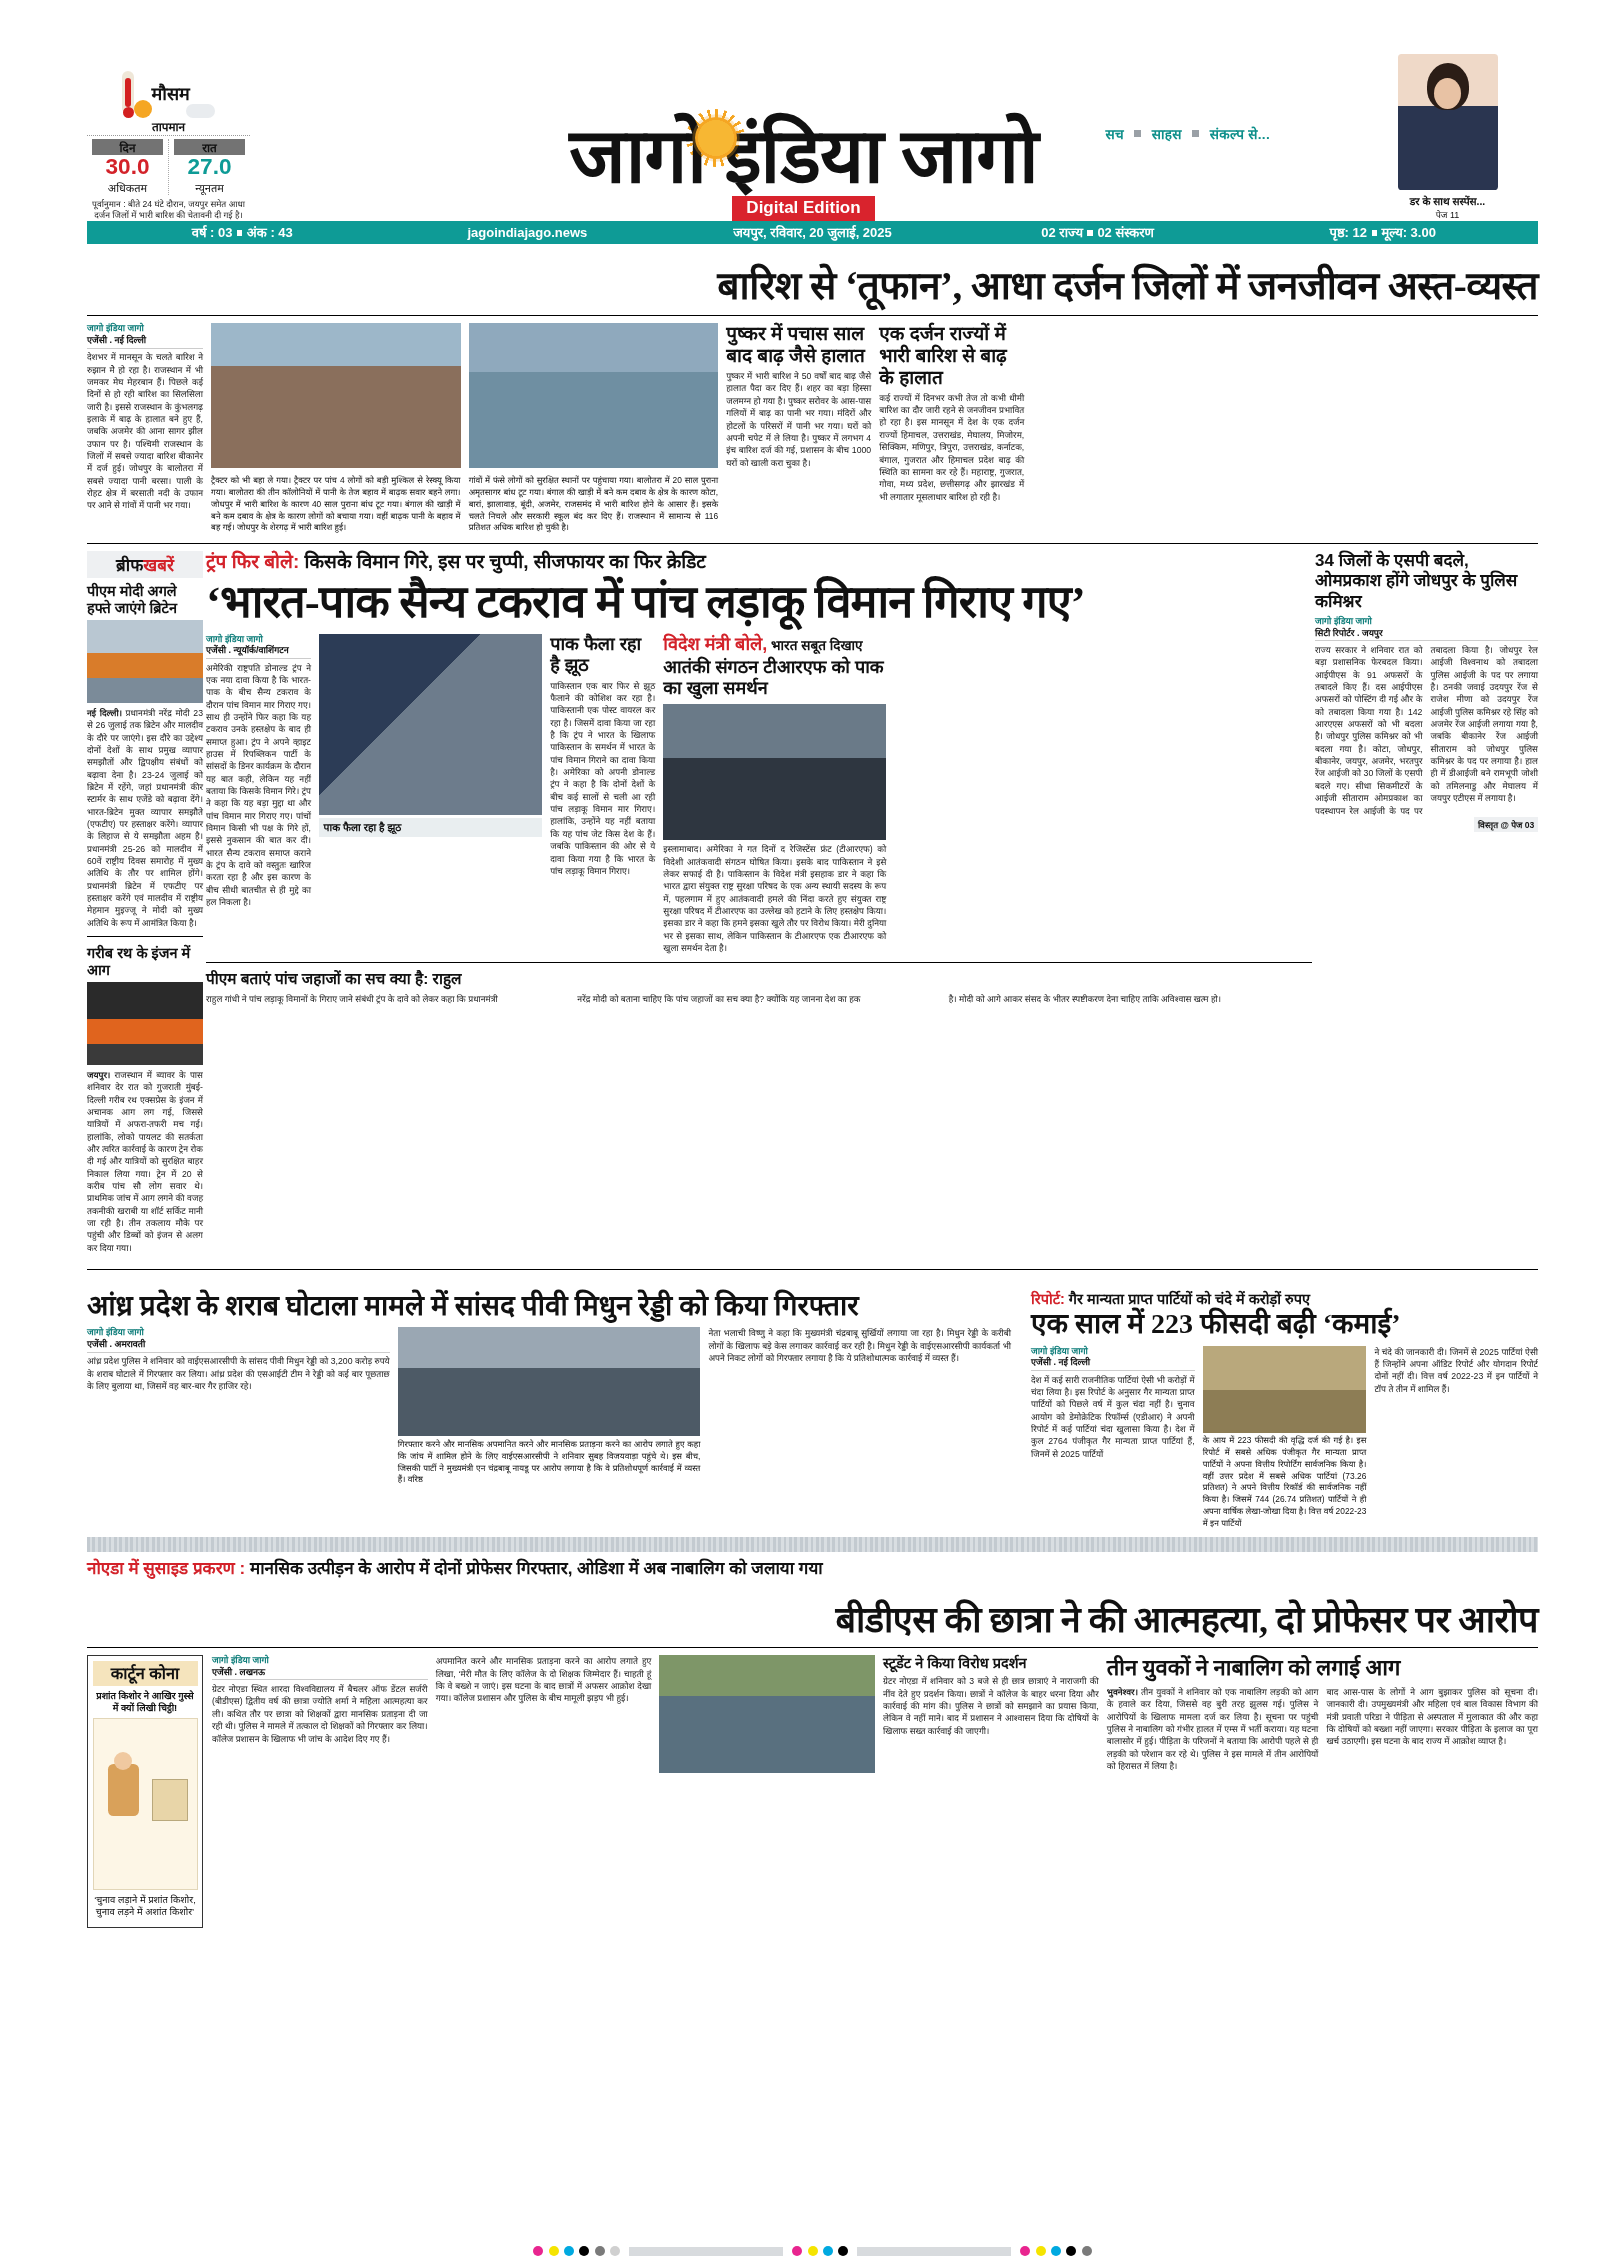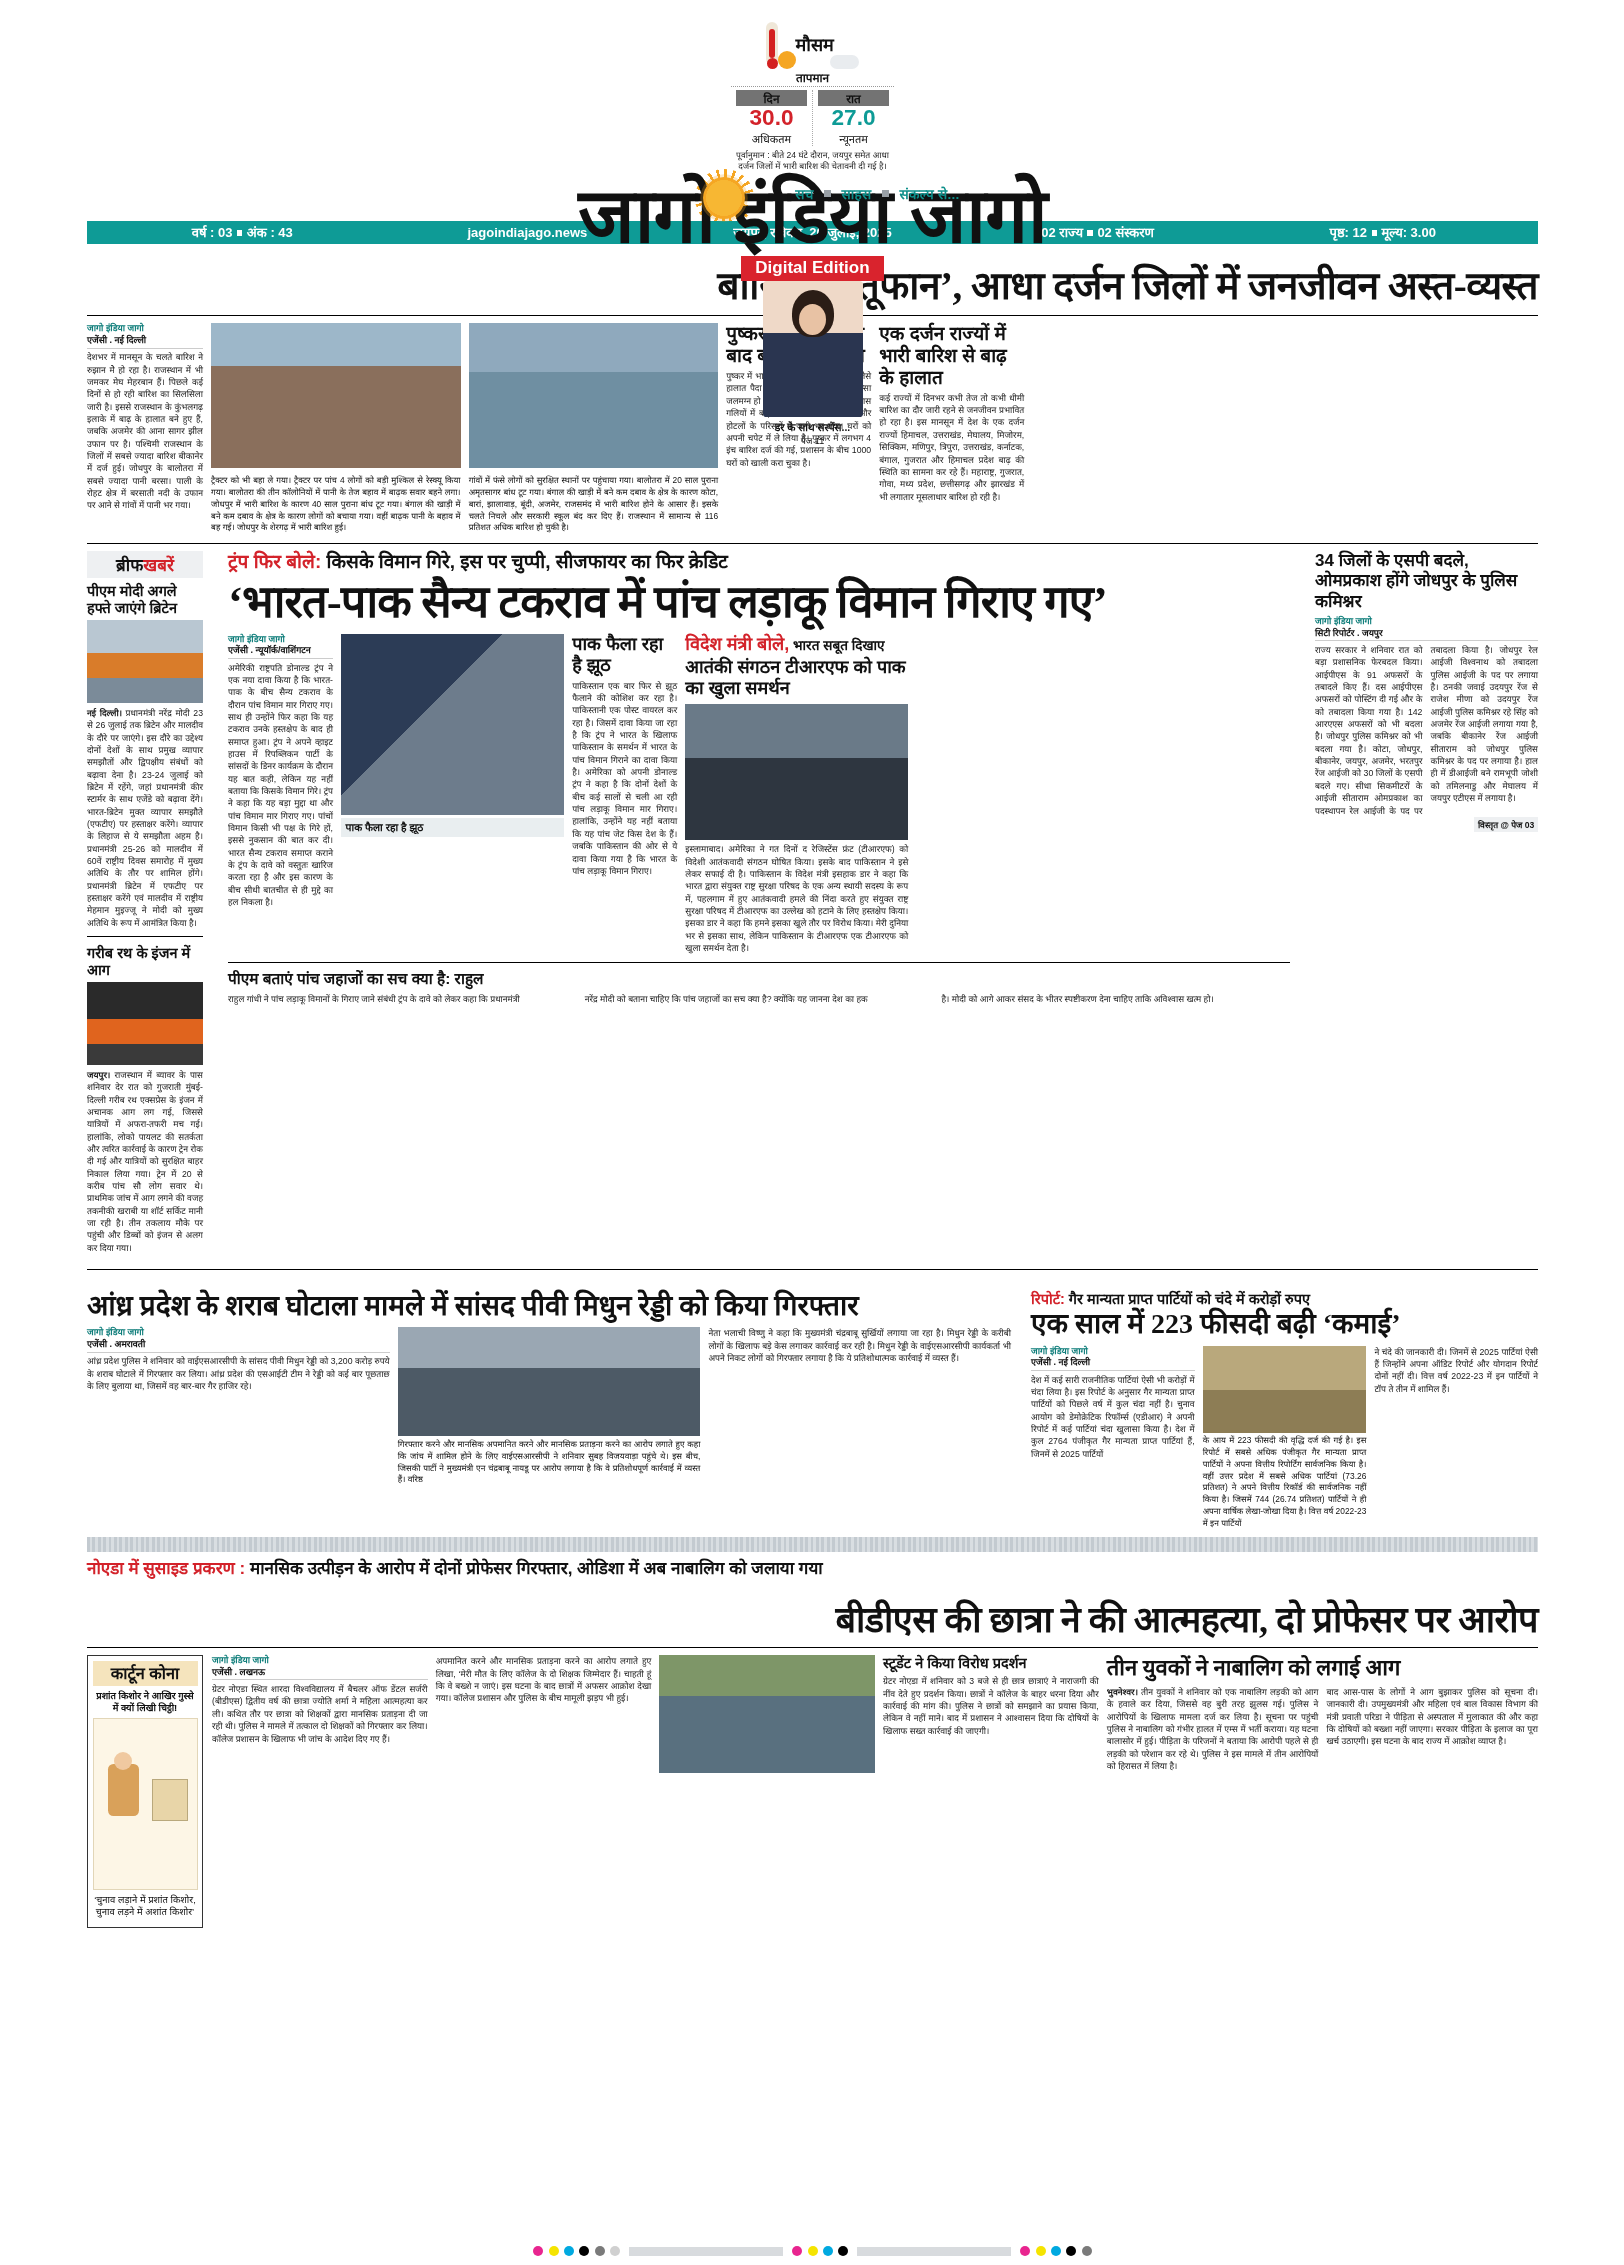--- a/index.html
+++ b/index.html
@@ -6,21 +6,21 @@
   body {
     width:1625px; height:2265px;
     background:#ffffff;
     font-family:"Liberation Sans", sans-serif;
     color:#111;
     overflow:hidden;
   }
   .page { width:1625px; height:2265px; position:relative; padding:12.7px 87px 0 87px; }
 
   
-  .masthead { display:flex; align-items:center; height:208px; position:relative;flex-direction:column; }
+  .masthead { display:flex; align-items:flex-end; height:208px; position:relative; }
   .weather { width:163px; text-align:center; padding-top:5.4px; }
   .wx-top { display:flex; align-items:center; justify-content:center; gap:1.8px; height:51px;}
   .thermo { width:12.7px; height:43px; background:linear-gradient(#efe7d8,#efe7d8); border-radius:6.3px; position:relative;}
   .thermo:after{content:"";position:absolute;left:3.6px;top:7.2px;width:5.4px;height:29px;background:#d32020;border-radius:3.6px;}
   .thermo:before{content:"";position:absolute;left:0.9px;bottom:-3.6px;width:11px;height:11px;background:#d32020;border-radius:50%;}
   .sunicon{width:18px;height:18px;background:#f5a623;border-radius:50%;margin-left:-2.7px;align-self:flex-end;}
   .cloudicon{width:29px;height:14.5px;background:#e9ecef;border-radius:8.1px;align-self:flex-end;margin-left:-5.4px;}
   .wx-word{font-size:18px;font-weight:bold;margin-left:-1.8px;}
   .wx-sub{font-size:11.8px;font-weight:bold;border-bottom:0.9px dotted #999;padding-bottom:0.9px;}
   .wx-cols{display:flex;margin-top:2.7px;}
@@ -83,21 +83,21 @@
   .s1-c1{width:116px;}
   .s1-ph{flex:0 0 507px;}
   .s1-col{width:145px;}
   .sub-h{font-size:19px;font-weight:bold;line-height:1.14;margin-bottom:3.6px;}
   .phA{height:145px;background:linear-gradient(#9db7c9 0 30%, #8a6f5c 30% 100%);}
   .phB{height:145px;background:linear-gradient(#8fa9bd 0 34%, #6f8fa2 34% 100%);}
   .ph-row{display:flex;gap:8.1px;}
   .ph-row > div{flex:1;}
 
   
-  .s2{display:flex;gap:25px;margin-top:7.2px;}
+  .s2{display:flex;gap:3px;margin-top:7.2px;}
   .s2-left{width:116px;}
   .s2-mid{flex:1;}
   .s2-right{width:223px;}
   .briefhead{text-align:center;background:#eef0f2;padding:1.8px 0;margin-bottom:4.5px;}
   .briefhead span{font-size:17px;font-weight:bold;}
   .briefhead .red{color:#d3222a;}
   .brief-t{font-size:14.5px;font-weight:bold;line-height:1.18;margin-bottom:3.6px;}
   .brief-img{height:83px;background:linear-gradient(#b9c7d2 0 40%,#d97c2a 40% 70%,#7b8b99 70% 100%);margin-bottom:3.6px;}
   .brief-img2{height:83px;background:linear-gradient(#2a2a2a 0 45%,#e0641e 45% 75%,#3a3a3a 75% 100%);margin-bottom:3.6px;}
   .trump-kicker{font-size:19px;font-weight:bold;line-height:1.2;}

